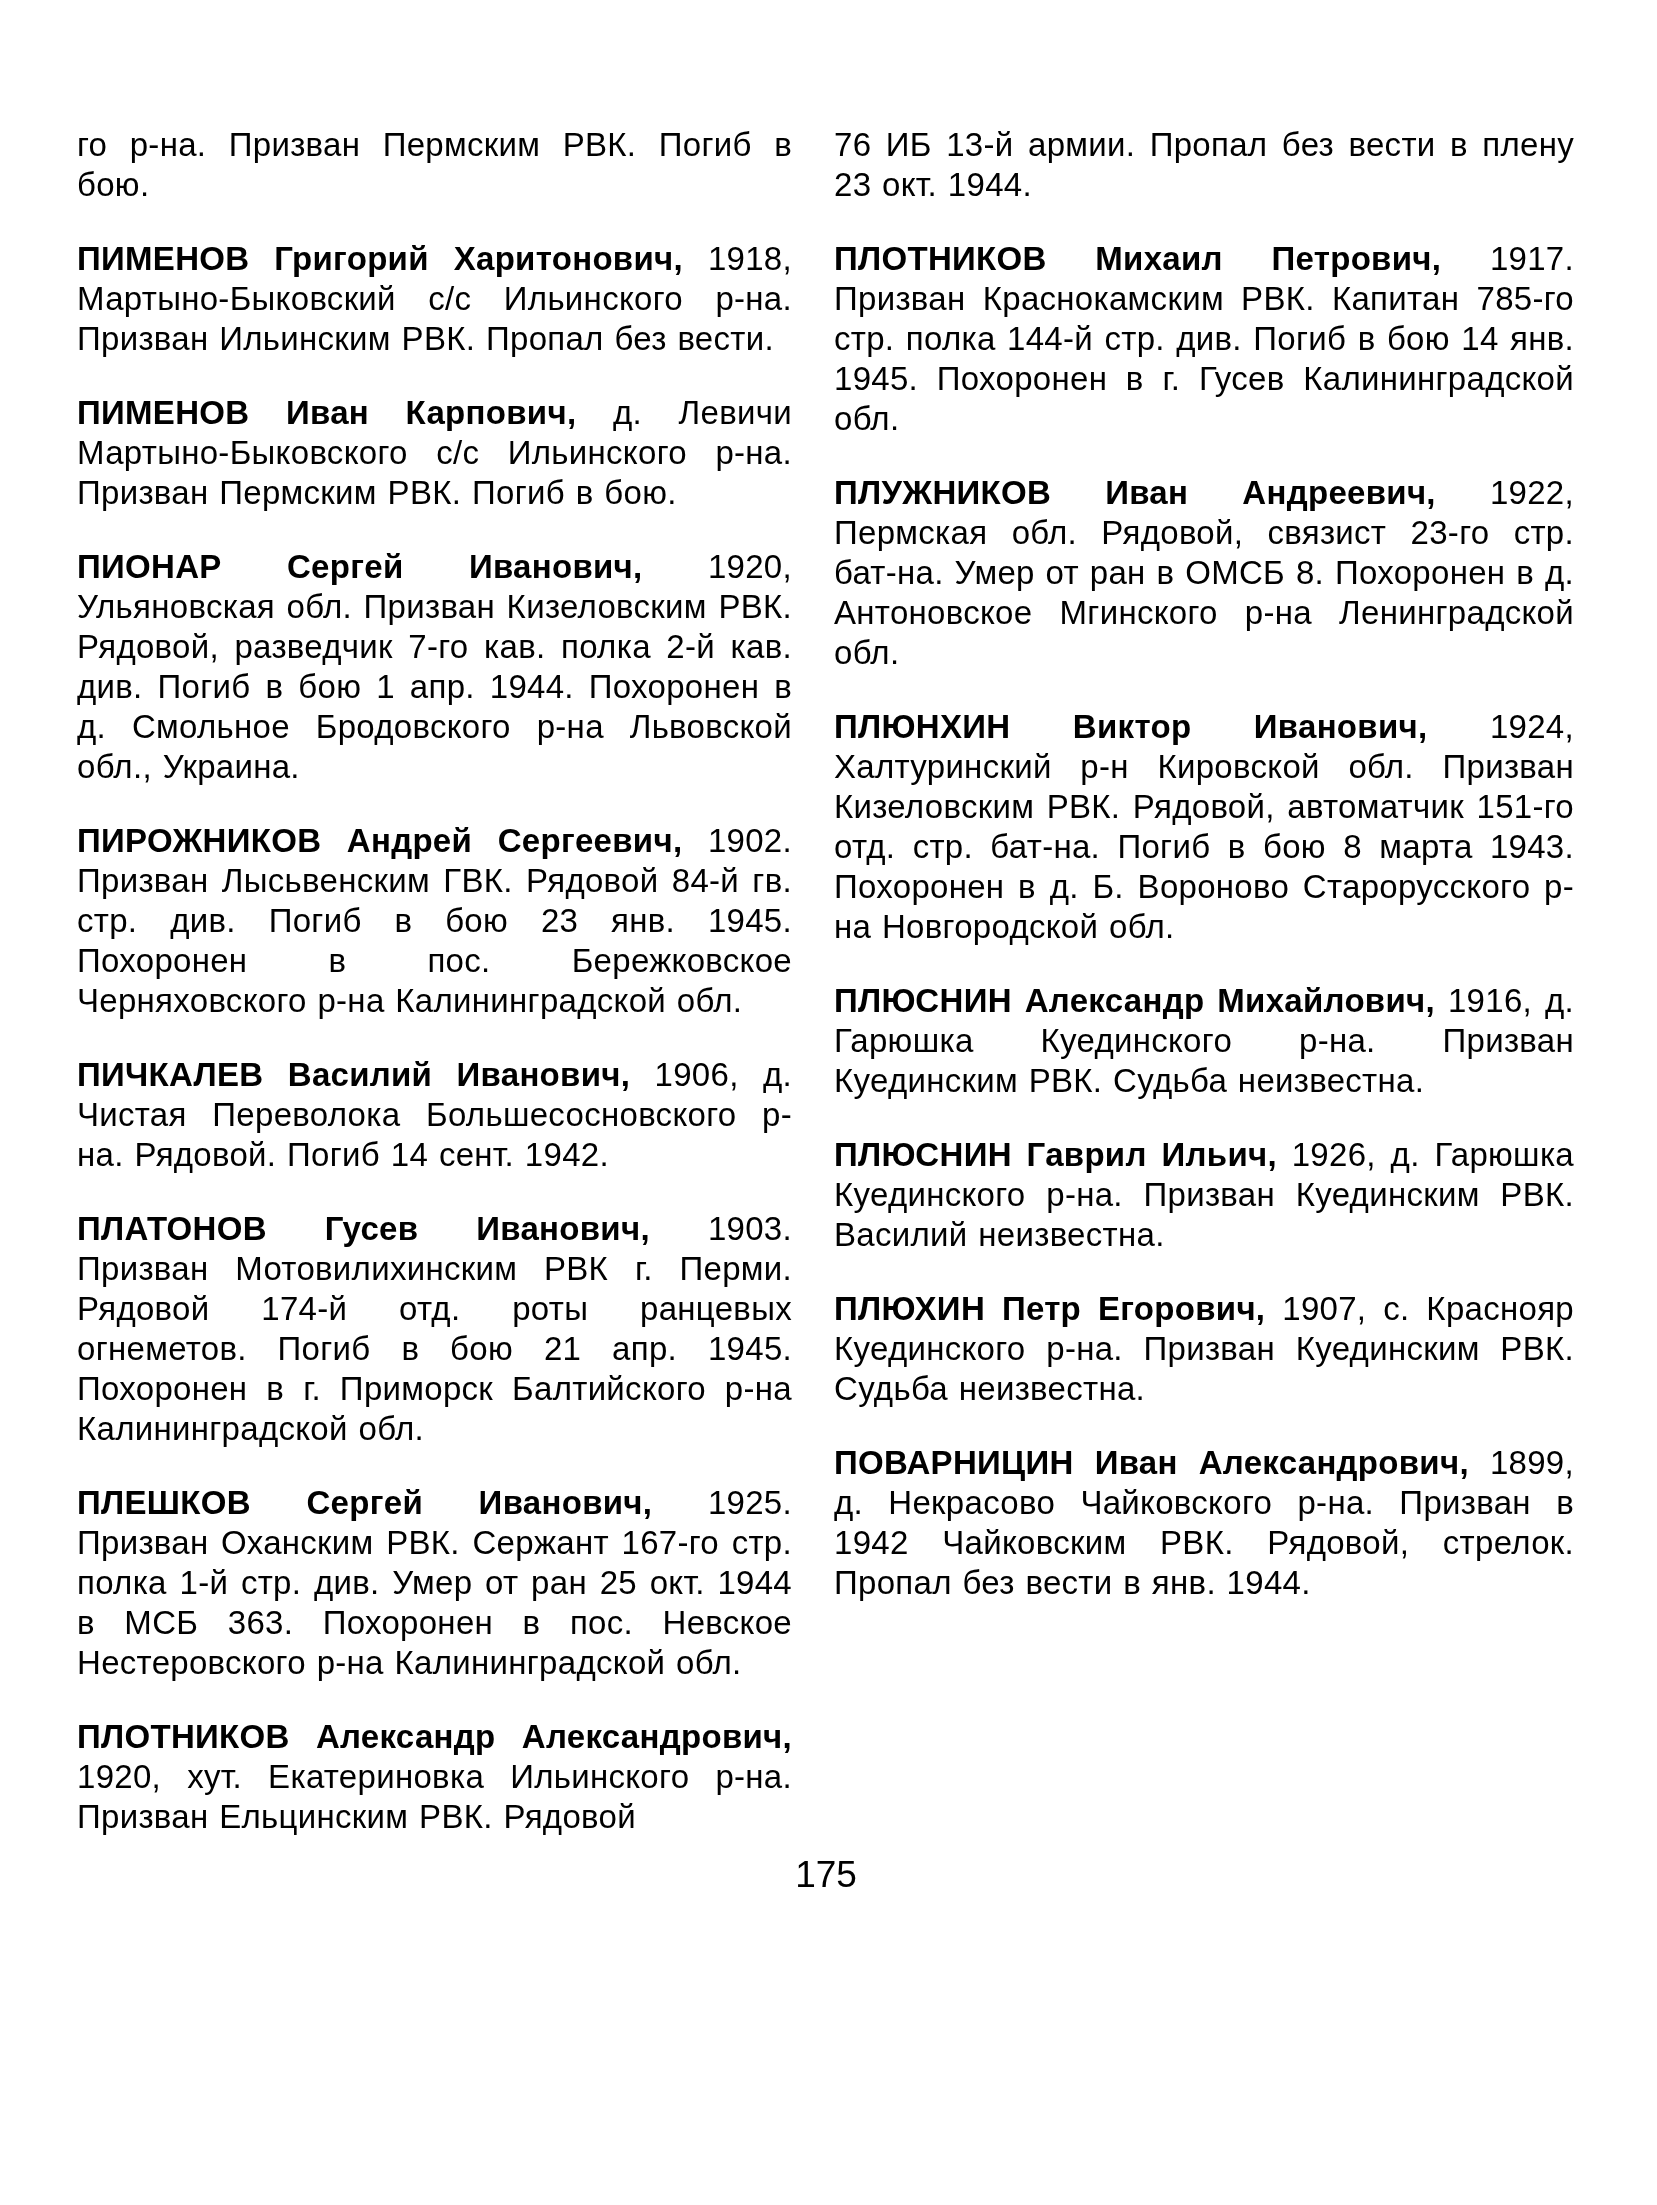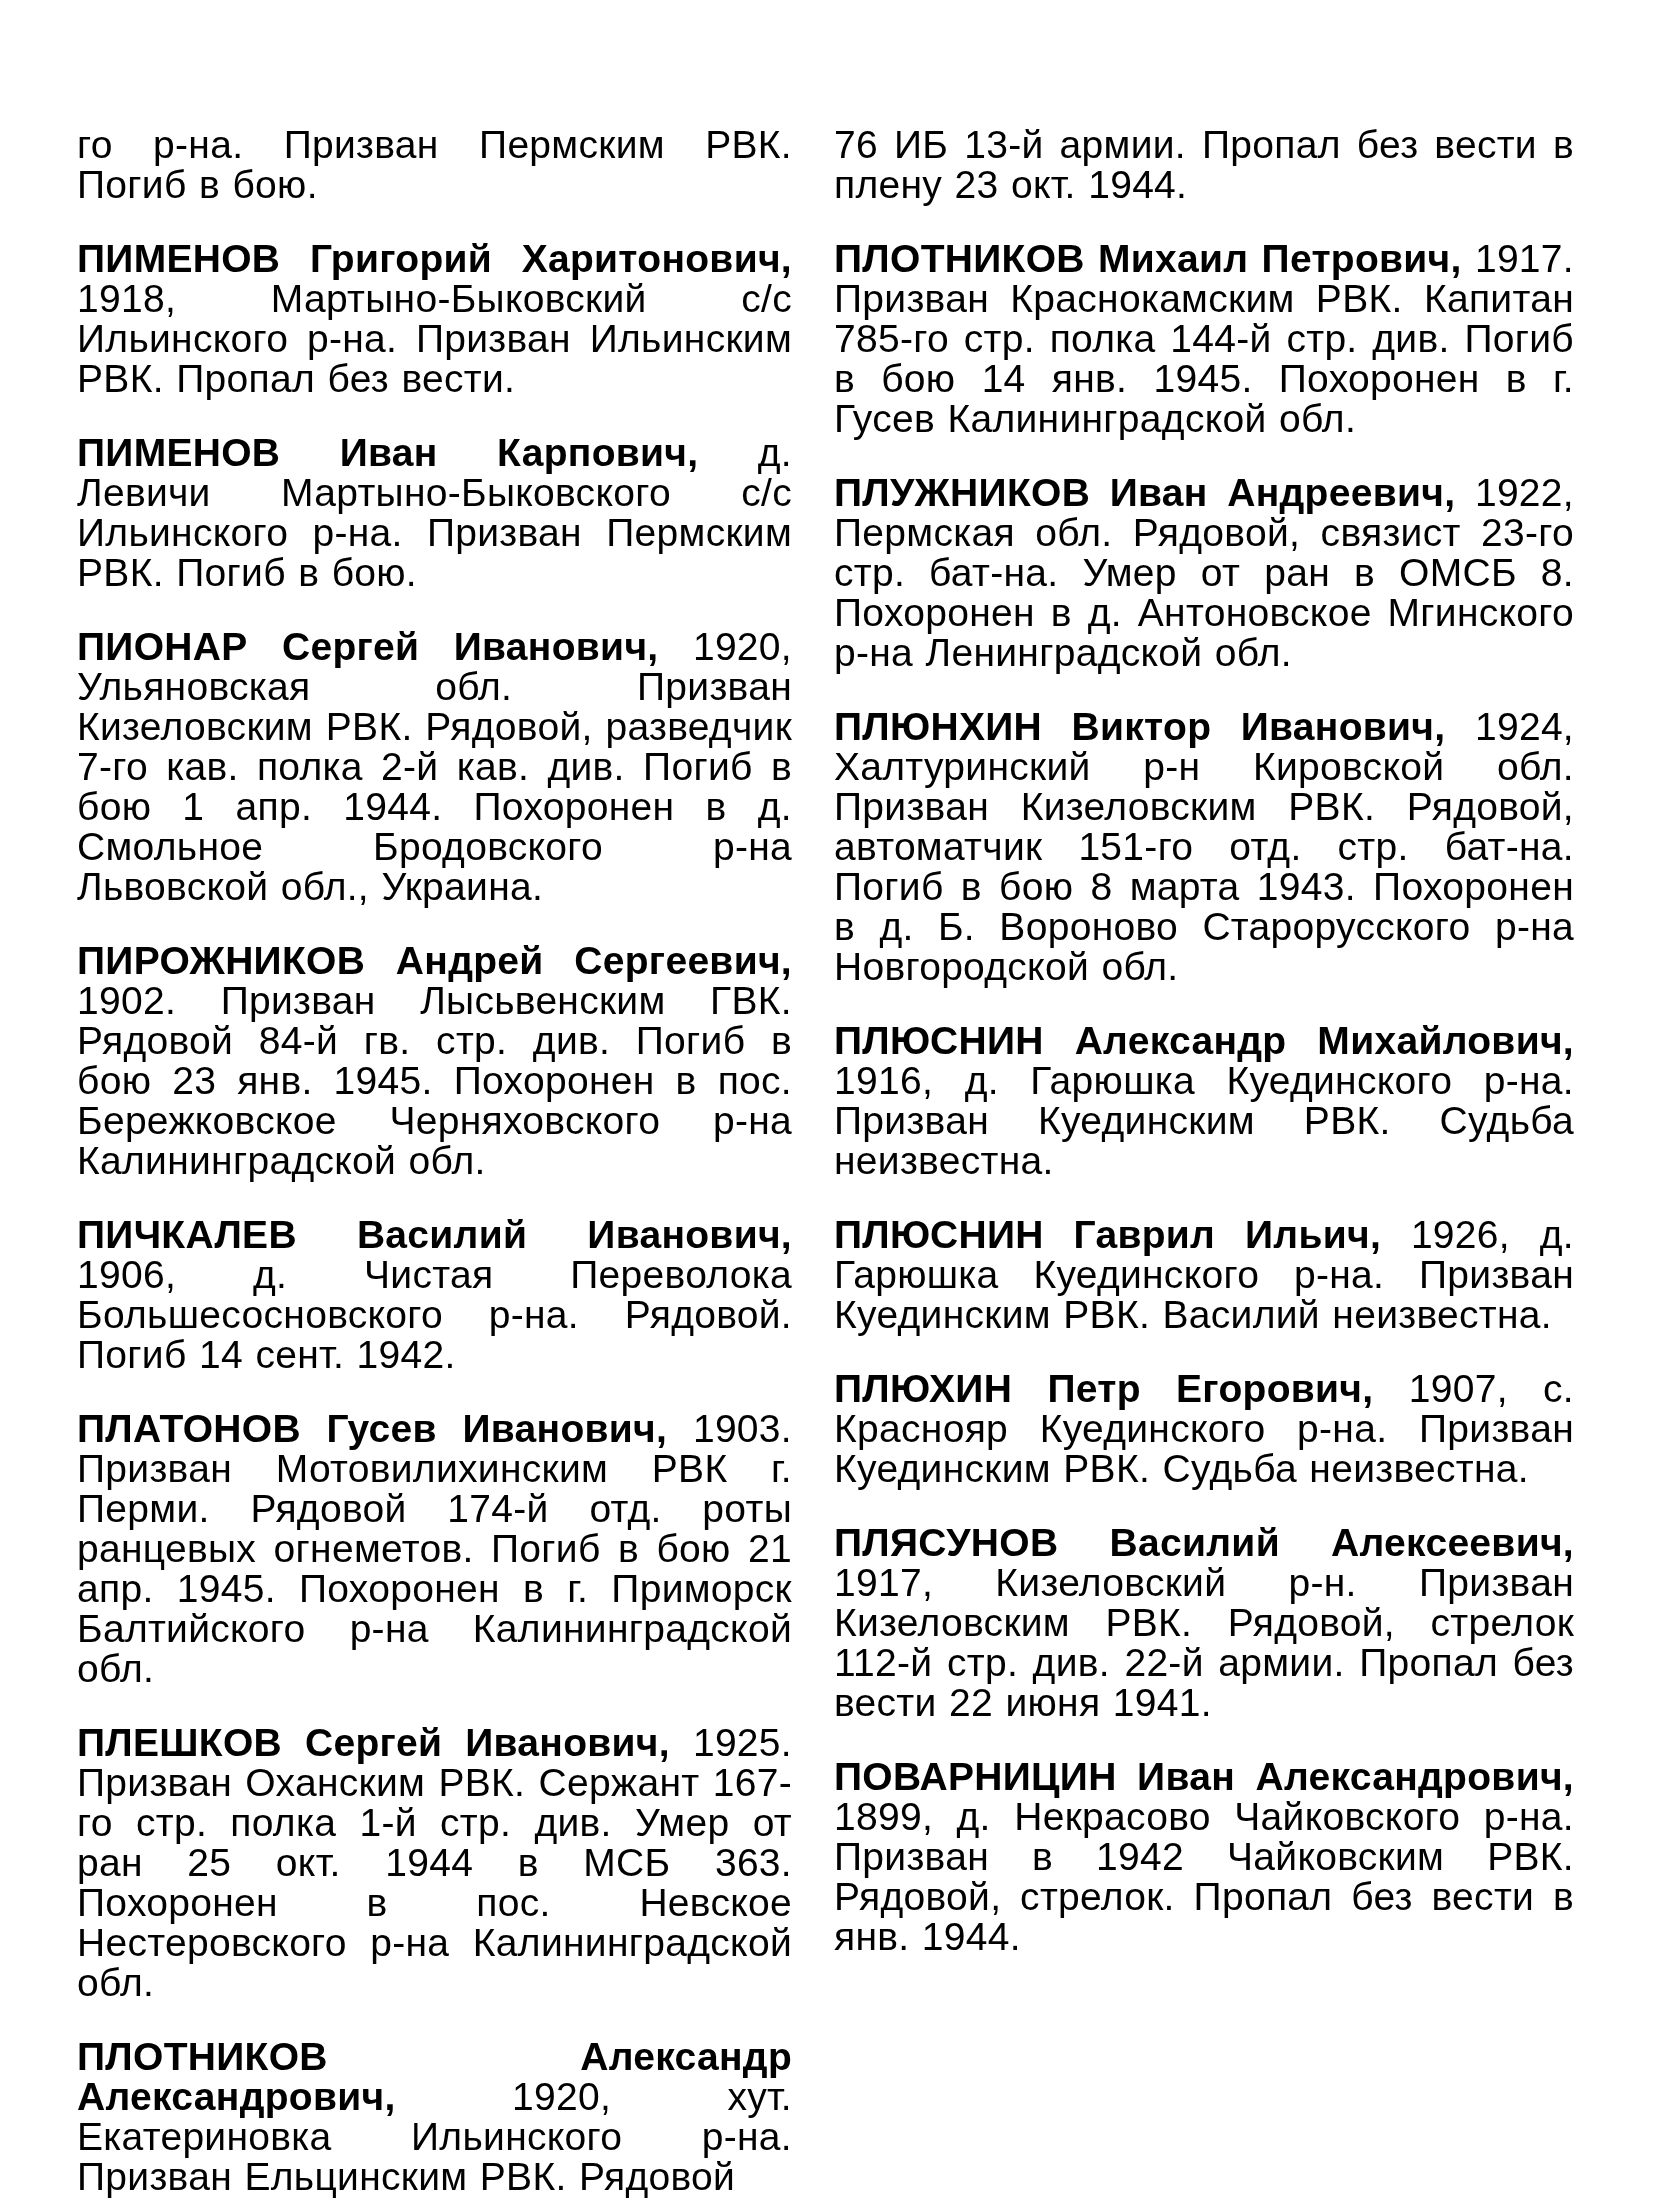--- a/index.html
+++ b/index.html
@@ -26,21 +26,21 @@
     gap: 42px;
     align-items: flex-start;
   }
   .column {
     flex: 0 0 auto;
   }
   .column.left  { width: 715px; }
   .column.right { width: 740px; }
   .entry {
     margin: 0 0 34px 0;
-    font-size: 39px;
+    font-size: 33px;
     line-height: 40px;
     letter-spacing: 0.3px;
     word-spacing: 1.3px;
     text-align: justify;
     text-justify: inter-word;
     color: #000000;
   }
   .entry b {
     font-weight: 700;
     margin-top: 27px;
@@ -72,21 +72,20 @@
         <p class="entry"><b>ПЛОТНИКОВ Александр Александрович,</b> <span>1920, хут. Екатериновка Ильинского р-на. Призван Ельцинским РВК. Рядовой</span></p>
       </div>
     <div class="column right">
         <p class="entry continuation"><span>76 ИБ 13-й армии. Пропал без вести в плену 23 окт. 1944.</span></p>
         <p class="entry"><b>ПЛОТНИКОВ Михаил Петрович,</b> <span>1917. Призван Краснокамским РВК. Капитан 785-го стр. полка 144-й стр. див. Погиб в бою 14 янв. 1945. Похоронен в г. Гусев Калининградской обл.</span></p>
         <p class="entry"><b>ПЛУЖНИКОВ Иван Андреевич,</b> <span>1922, Пермская обл. Рядовой, связист 23-го стр. бат-на. Умер от ран в ОМСБ 8. Похоронен в д. Антоновское Мгинского р-на Ленинградской обл.</span></p>
         <p class="entry"><b>ПЛЮНХИН Виктор Иванович,</b> <span>1924, Халтуринский р-н Кировской обл. Призван Кизеловским РВК. Рядовой, автоматчик 151-го отд. стр. бат-на. Погиб в бою 8 марта 1943. Похоронен в д. Б. Вороново Старорусского р-на Новгородской обл.</span></p>
         <p class="entry"><b>ПЛЮСНИН Александр Михайлович,</b> <span>1916, д. Гарюшка Куединского р-на. Призван Куединским РВК. Судьба неизвестна.</span></p>
         <p class="entry"><b>ПЛЮСНИН Гаврил Ильич,</b> <span>1926, д. Гарюшка Куединского р-на. Призван Куединским РВК. Василий неизвестна.</span></p>
         <p class="entry"><b>ПЛЮХИН Петр Егорович,</b> <span>1907, с. Краснояр Куединского р-на. Призван Куединским РВК. Судьба неизвестна.</span></p>
-        <p class="entry"><b>ПЛЯСУНОВ Василий Алексеевич,</b> <span>1917, Кизеловский р-н. Призван Кизеловским РВК. Рядовой, стрелок 112-й стр. див. 22-й армии. Пропал без вести 22 июня 1941.</span></p>
         <p class="entry"><b>ПОВАРНИЦИН Иван Александрович,</b> <span>1899, д. Некрасово Чайковского р-на. Призван в 1942 Чайковским РВК. Рядовой, стрелок. Пропал без вести в янв. 1944.</span></p>
       </div>
   </div>
   <div class="footer">
     <span>175</span>
   </div>
 </div>
 
 
 </body></html>

